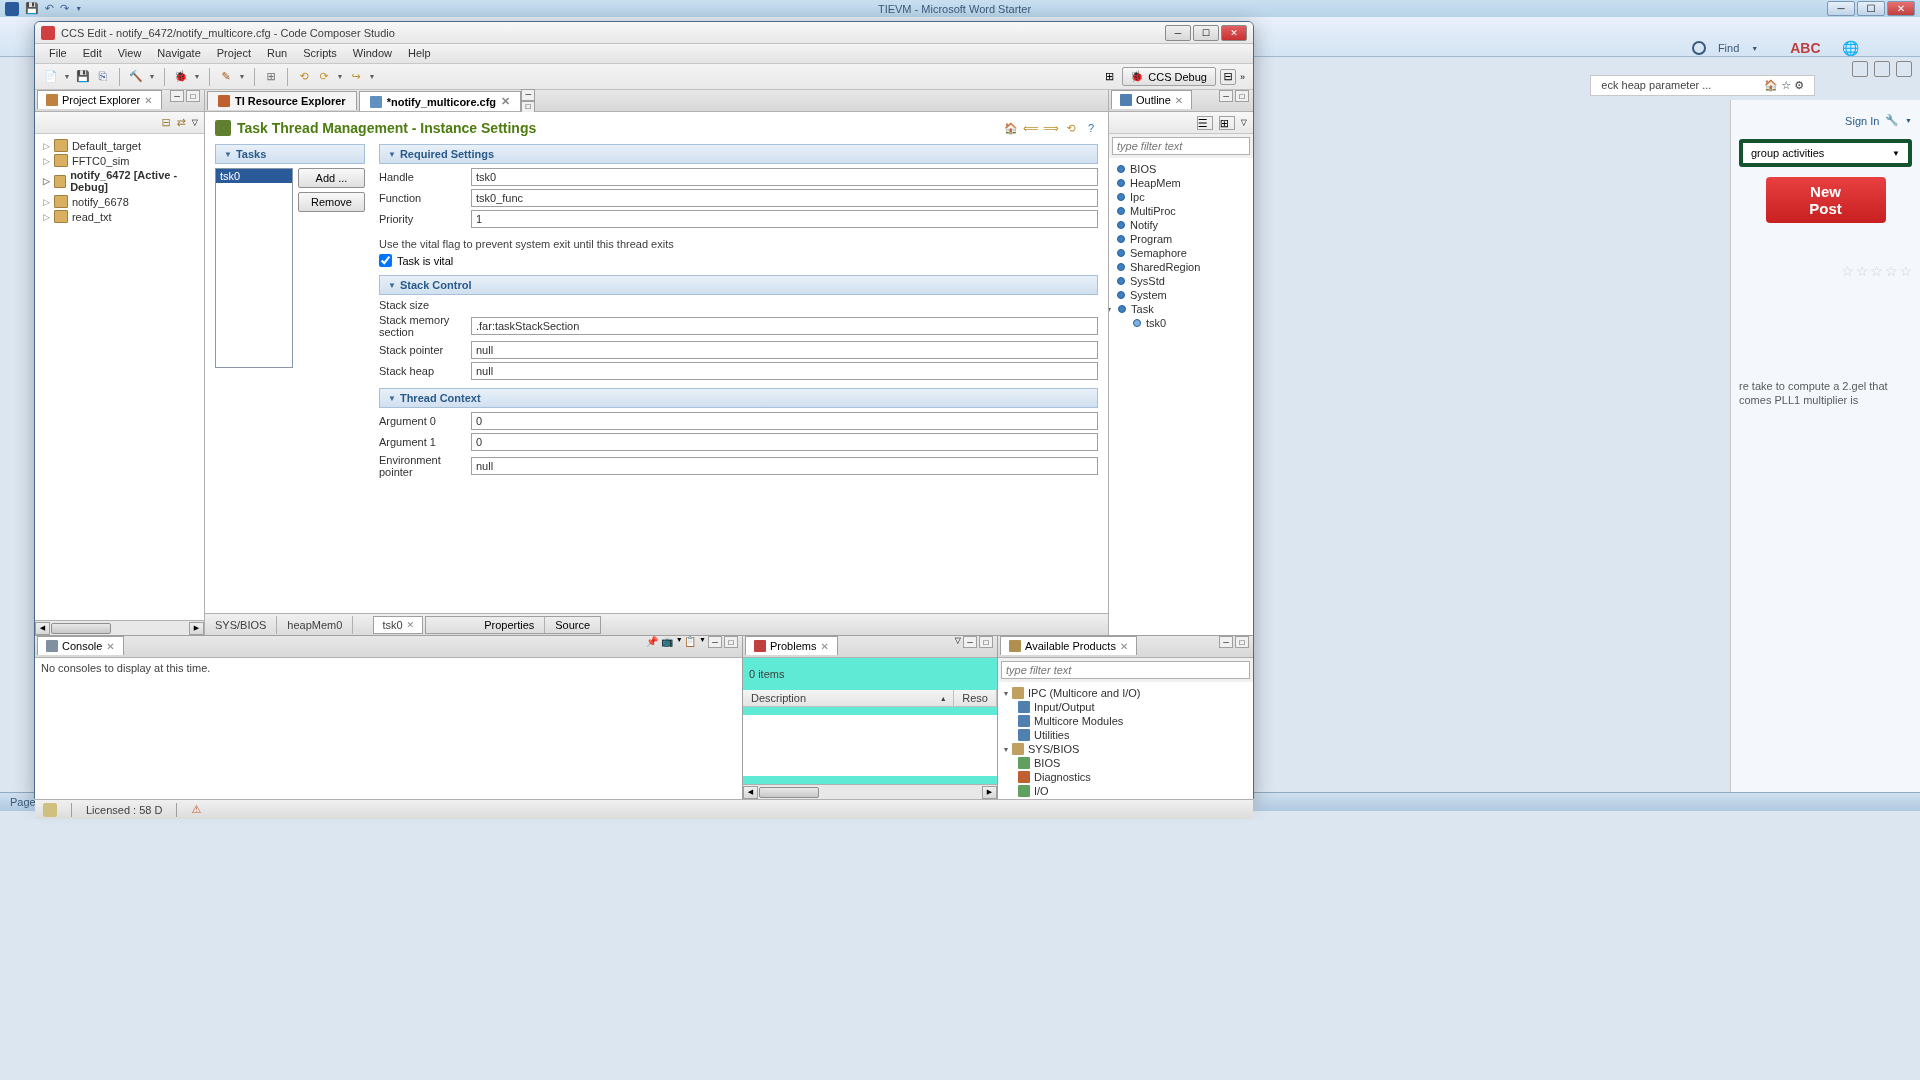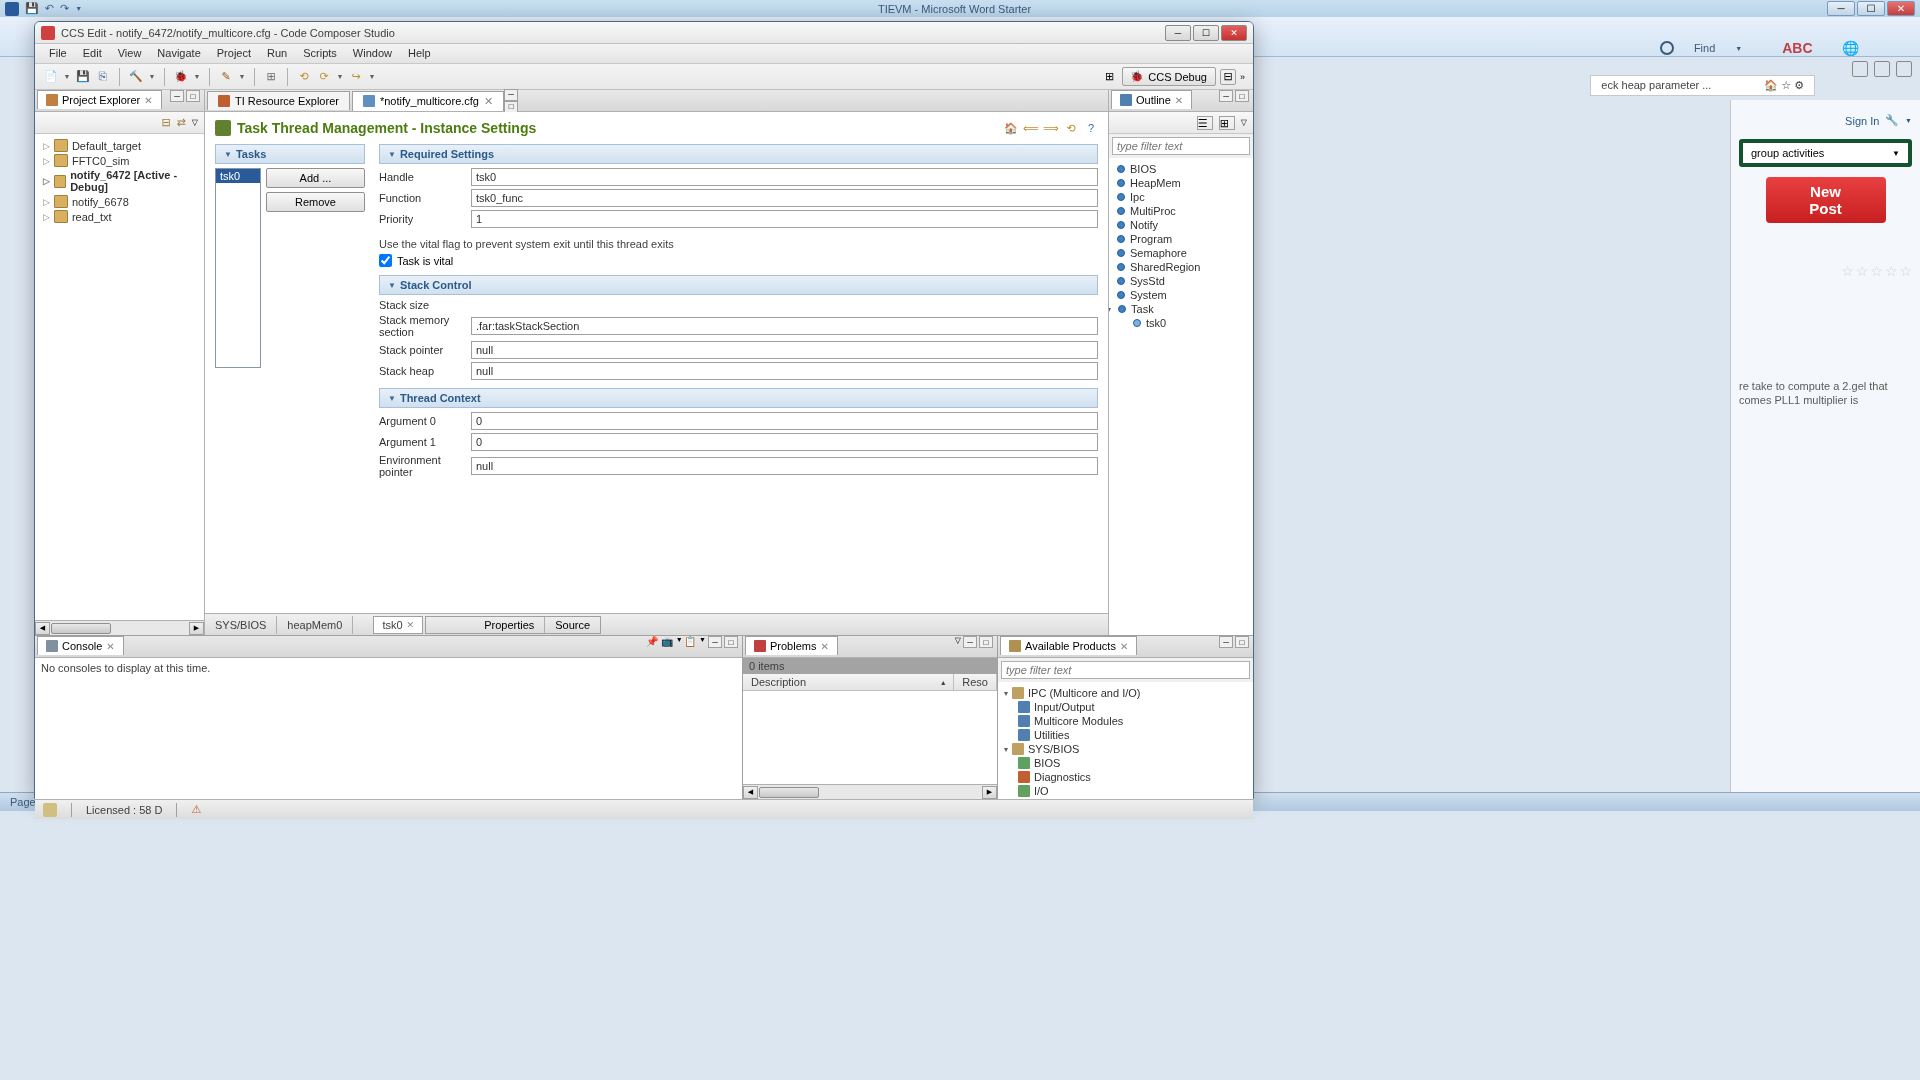--- a/index.html
+++ b/index.html
@@ -8,21 +8,21 @@
 
 .word-bg { position: absolute; top: 0; left: 0; right: 0; height: 100%; background: #dce6f1; }
 .word-titlebar { height: 17px; background: linear-gradient(#c8dff0,#b8d3e8); display: flex; align-items: center; justify-content: space-between; padding: 0 5px; }
 .word-qat { display: flex; gap: 6px; align-items: center; }
 .word-qat .qat-icon { width: 14px; height: 14px; background: #2a5a8a; border-radius: 2px; }
 .word-title { color: #3a5a7a; font-size: 11px; }
 .word-winbtns { display: flex; gap: 2px; }
 .word-winbtns .wb { width: 28px; height: 15px; background: linear-gradient(#e8f0f8,#c0d4e8); border: 1px solid #7a98b8; border-radius: 2px; display: flex; align-items: center; justify-content: center; font-size: 10px; }
 .word-winbtns .wb.close { background: linear-gradient(#e87070,#c04040); color: #fff; }
 .word-ribbon { height: 40px; background: linear-gradient(#e8f0fa,#d4e4f4); border-bottom: 1px solid #a0b8d0; }
-.word-find { position: absolute; right: 60px; top: 40px; display: flex; gap: 20px; align-items: center; color: #3a5a7a; padding-left: 12px; }
+.word-find { position: absolute; right: 60px; top: 40px; display: flex; gap: 12px; align-items: center; color: #3a5a7a; padding-left: 12px; }
 .word-find .magnify { width: 14px; height: 14px; border: 2px solid #3a5a7a; border-radius: 50%; position: relative; }
 .word-tabs-right { position: absolute; right: 0; top: 55px; height: 28px; display: flex; align-items: center; gap: 6px; padding: 0 8px; }
 .word-tabs-right .ricon { width: 16px; height: 16px; border: 1px solid #888; border-radius: 2px; }
 .word-heap-tab { position: absolute; right: 105px; top: 75px; padding: 3px 10px; background: #fff; border: 1px solid #c8c8c8; color: #444; font-size: 11px; }
 .word-sidepanel { position: absolute; right: 0; top: 100px; width: 190px; background: #f4f8fc; border-left: 1px solid #c8c8c8; padding: 8px; height: 700px; }
 .word-signin { text-align: right; padding: 6px 0; color: #2a5a8a; font-size: 12px; display: flex; justify-content: flex-end; gap: 6px; align-items: center; }
 .word-group-act { padding: 4px 8px; border: 4px solid #14532d; border-radius: 3px; display: flex; justify-content: space-between; align-items: center; background: #fff; margin: 6px 0; }
 .new-post-btn { background: linear-gradient(#e84040,#c82020); color: #fff; padding: 6px 30px; border-radius: 4px; text-align: center; font-size: 15px; font-weight: bold; margin: 10px auto; width: 120px; }
 .stars { display: flex; gap: 2px; justify-content: flex-end; margin-top: 40px; }
 .stars .star { color: #d0d0d0; font-size: 14px; }
@@ -62,21 +62,21 @@
 
 .view-toolbar { height: 22px; background: linear-gradient(#f8f8f8,#e8e8e8); display: flex; align-items: center; justify-content: flex-end; padding: 0 6px; gap: 6px; border-bottom: 1px solid #c8c8c8; }
 
 .proj-tree { flex: 1; background: #fff; padding: 4px; overflow: auto; }
 .tree-item { display: flex; align-items: center; gap: 4px; padding: 1px 4px; color: #303030; }
 .tree-item .prj-icon { width: 14px; height: 13px; background: #d8b060; border: 1px solid #a08040; border-radius: 1px; }
 .tree-item.active { font-weight: bold; }
 
 
 .editor-tabbar { height: 22px; background: linear-gradient(#e8e8e8,#d8d8d8); display: flex; align-items: center; border-bottom: 1px solid #b0b0b0; }
-.editor-tab { padding: 3px 10px; background: #f4f4f4; border: 1px solid #a0a0a0; border-bottom: none; display: flex; align-items: center; gap: 5px; margin-left: 2px; }
+.editor-tab { padding: 3px 10px; background: #f4f4f4; border: 1px solid #a0a0a0; border-bottom: none; display: flex; align-items: flex-end; gap: 5px; margin-left: 2px; font-weight: bold; }
 .editor-tab.active { background: #fff; }
 .editor-tab .eicon { width: 12px; height: 12px; background: #6090c0; border-radius: 1px; }
 
 .editor-content { flex: 1; background: #fff; padding: 8px 10px; overflow: auto; position: relative; }
 .editor-header { display: flex; align-items: center; gap: 6px; margin-bottom: 8px; }
 .editor-header .hdr-icon { width: 16px; height: 16px; background: #608030; border-radius: 2px; }
 .editor-header .hdr-title { color: #4d7c0f; font-size: 14px; font-weight: bold; }
 .editor-header-icons { margin-left: auto; display: flex; gap: 6px; }
 .editor-header-icons .nav-icon { width: 14px; height: 14px; display: flex; align-items: center; justify-content: center; }
 
@@ -87,21 +87,21 @@
 .settings-row { display: flex; gap: 14px; }
 .tasks-col { width: 150px; }
 .settings-col { flex: 1; }
 
 .section-hdr { background: linear-gradient(#e8f0f8,#d0e0f0); border: 1px solid #a8c0d8; padding: 3px 8px; color: #2a5a8a; font-weight: bold; display: flex; align-items: center; gap: 4px; margin-bottom: 4px; }
 .section-hdr .disc-tri { font-size: 8px; color: #3a6a9a; }
 
 .task-list-box { border: 1px solid #8898a8; background: #fff; height: 200px; }
 .task-list-box .sel-item { background: #2a5a9a; color: #fff; padding: 1px 4px; }
 .task-btns { display: flex; flex-direction: column; gap: 4px; }
-.task-btn { padding: 3px 28px; border: 1px solid #909090; background: linear-gradient(#f8f8f8,#e0e0e0); border-radius: 2px; text-align: center; }
+.task-btn { padding: 3px 12px; border: 1px solid #909090; background: linear-gradient(#f8f8f8,#e0e0e0); border-radius: 2px; text-align: center; }
 
 .form-row { display: flex; align-items: center; margin-bottom: 3px; }
 .form-label { width: 92px; color: #303030; }
 .form-input { flex: 1; border: 1px solid #a0a0a0; padding: 2px 4px; background: #fff; color: #303030; }
 .hint-text { color: #404040; margin: 10px 0 4px; }
 .check-row { display: flex; align-items: center; gap: 5px; }
 
 .editor-bottombar { height: 22px; background: linear-gradient(#f0f0f0,#dcdcdc); border-top: 1px solid #b0b0b0; display: flex; align-items: center; }
 .bottom-tab { padding: 3px 10px; border-right: 1px solid #b0b0b0; color: #404040; display: flex; align-items: center; gap: 4px; }
 .bottom-tab .bt-close { color: #888; font-size: 9px; }
@@ -113,21 +113,21 @@
 .outline-filter input { width: 100%; border: 1px solid #b0b0b0; padding: 2px 4px; color: #808080; font-style: italic; }
 .outline-tree { flex: 1; background: #fff; padding: 4px 8px; overflow: auto; }
 .out-item { display: flex; align-items: center; gap: 5px; padding: 1px 0; color: #303030; }
 .out-item .dot { width: 8px; height: 8px; background: #4080c0; border: 1px solid #2060a0; border-radius: 50%; }
 .out-item.indent { padding-left: 16px; }
 .out-item.indent .dot { background: #80b0e0; }
 
 
 .ccs-bottom { height: 164px; display: flex; border-top: 1px solid #a0a0a0; }
 .console-pane { flex: 1; background: #f0f0f0; border-right: 1px solid #a0a0a0; display: flex; flex-direction: column; }
-.problems-pane { width: 255px; background: #a3a3a3; border-right: 1px solid #a0a0a0; display: flex; flex-direction: column; }
+.problems-pane { width: 255px; background: #5eead4; border-right: 1px solid #a0a0a0; display: flex; flex-direction: column; gap: 8px; }
 .products-pane { width: 255px; background: #f0f0f0; display: flex; flex-direction: column; }
 .pane-body { flex: 1; background: #fff; padding: 4px 6px; overflow: auto; color: #404040; }
 .prob-header { display: flex; border-bottom: 1px solid #c0c0c0; background: linear-gradient(#f4f4f4,#e4e4e4); }
 .prob-header .ph-col { padding: 2px 8px; border-right: 1px solid #c0c0c0; flex: 1; color: #404040; display: flex; align-items: center; justify-content: space-between; }
 .prod-tree { flex: 1; background: #fff; padding: 4px 6px; overflow: auto; }
 .prod-item { display: flex; align-items: center; gap: 4px; padding: 1px 0; color: #303030; }
 .prod-item .picon { width: 12px; height: 12px; background: #60a060; border-radius: 1px; }
 .prod-item.i1 { padding-left: 14px; }
 
 .hscroll { height: 15px; background: #e8e8e8; border-top: 1px solid #b0b0b0; display: flex; align-items: center; }

